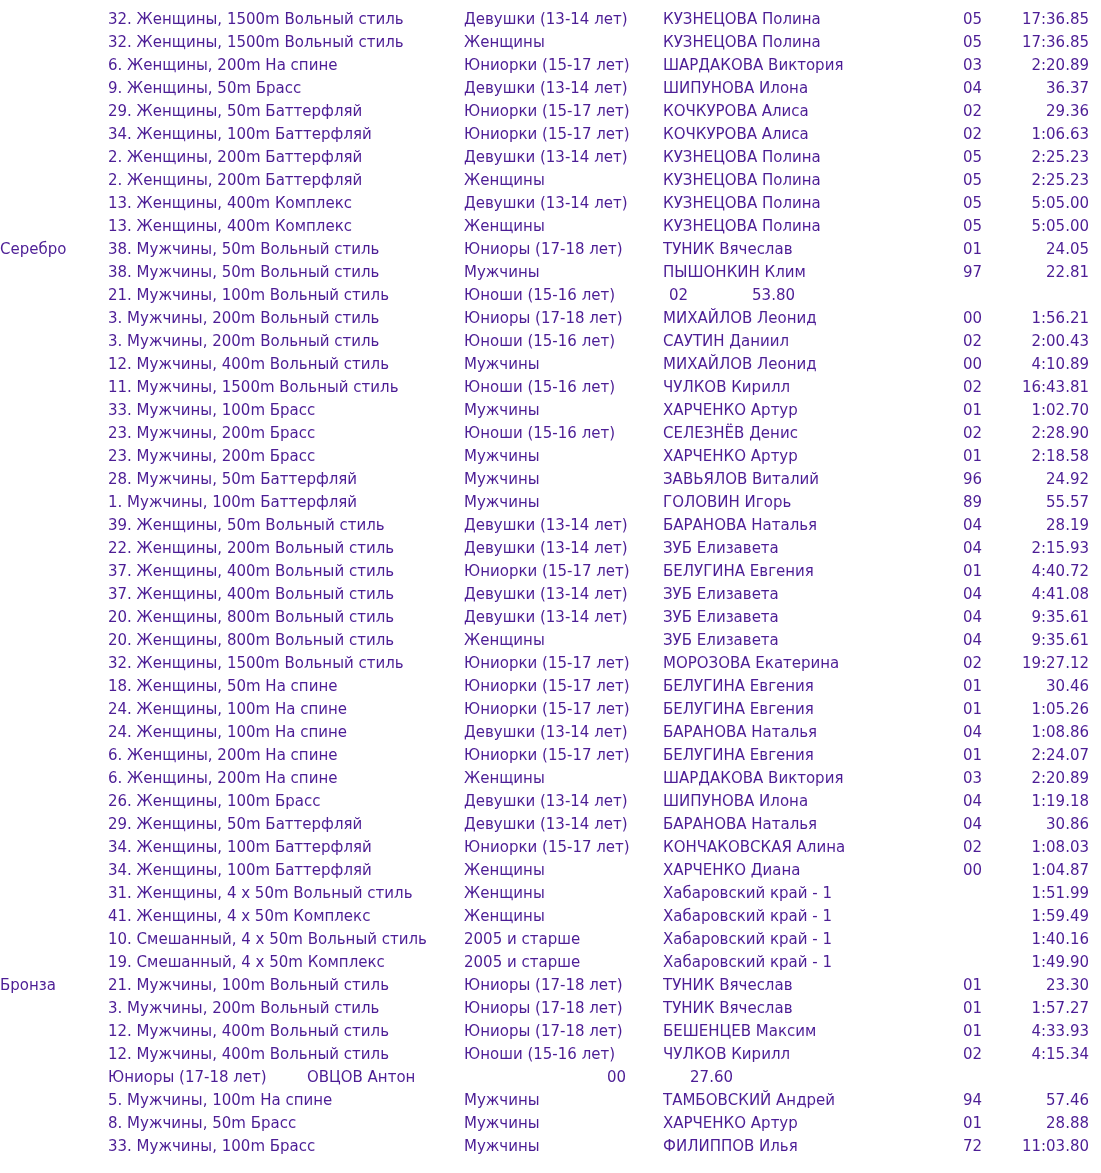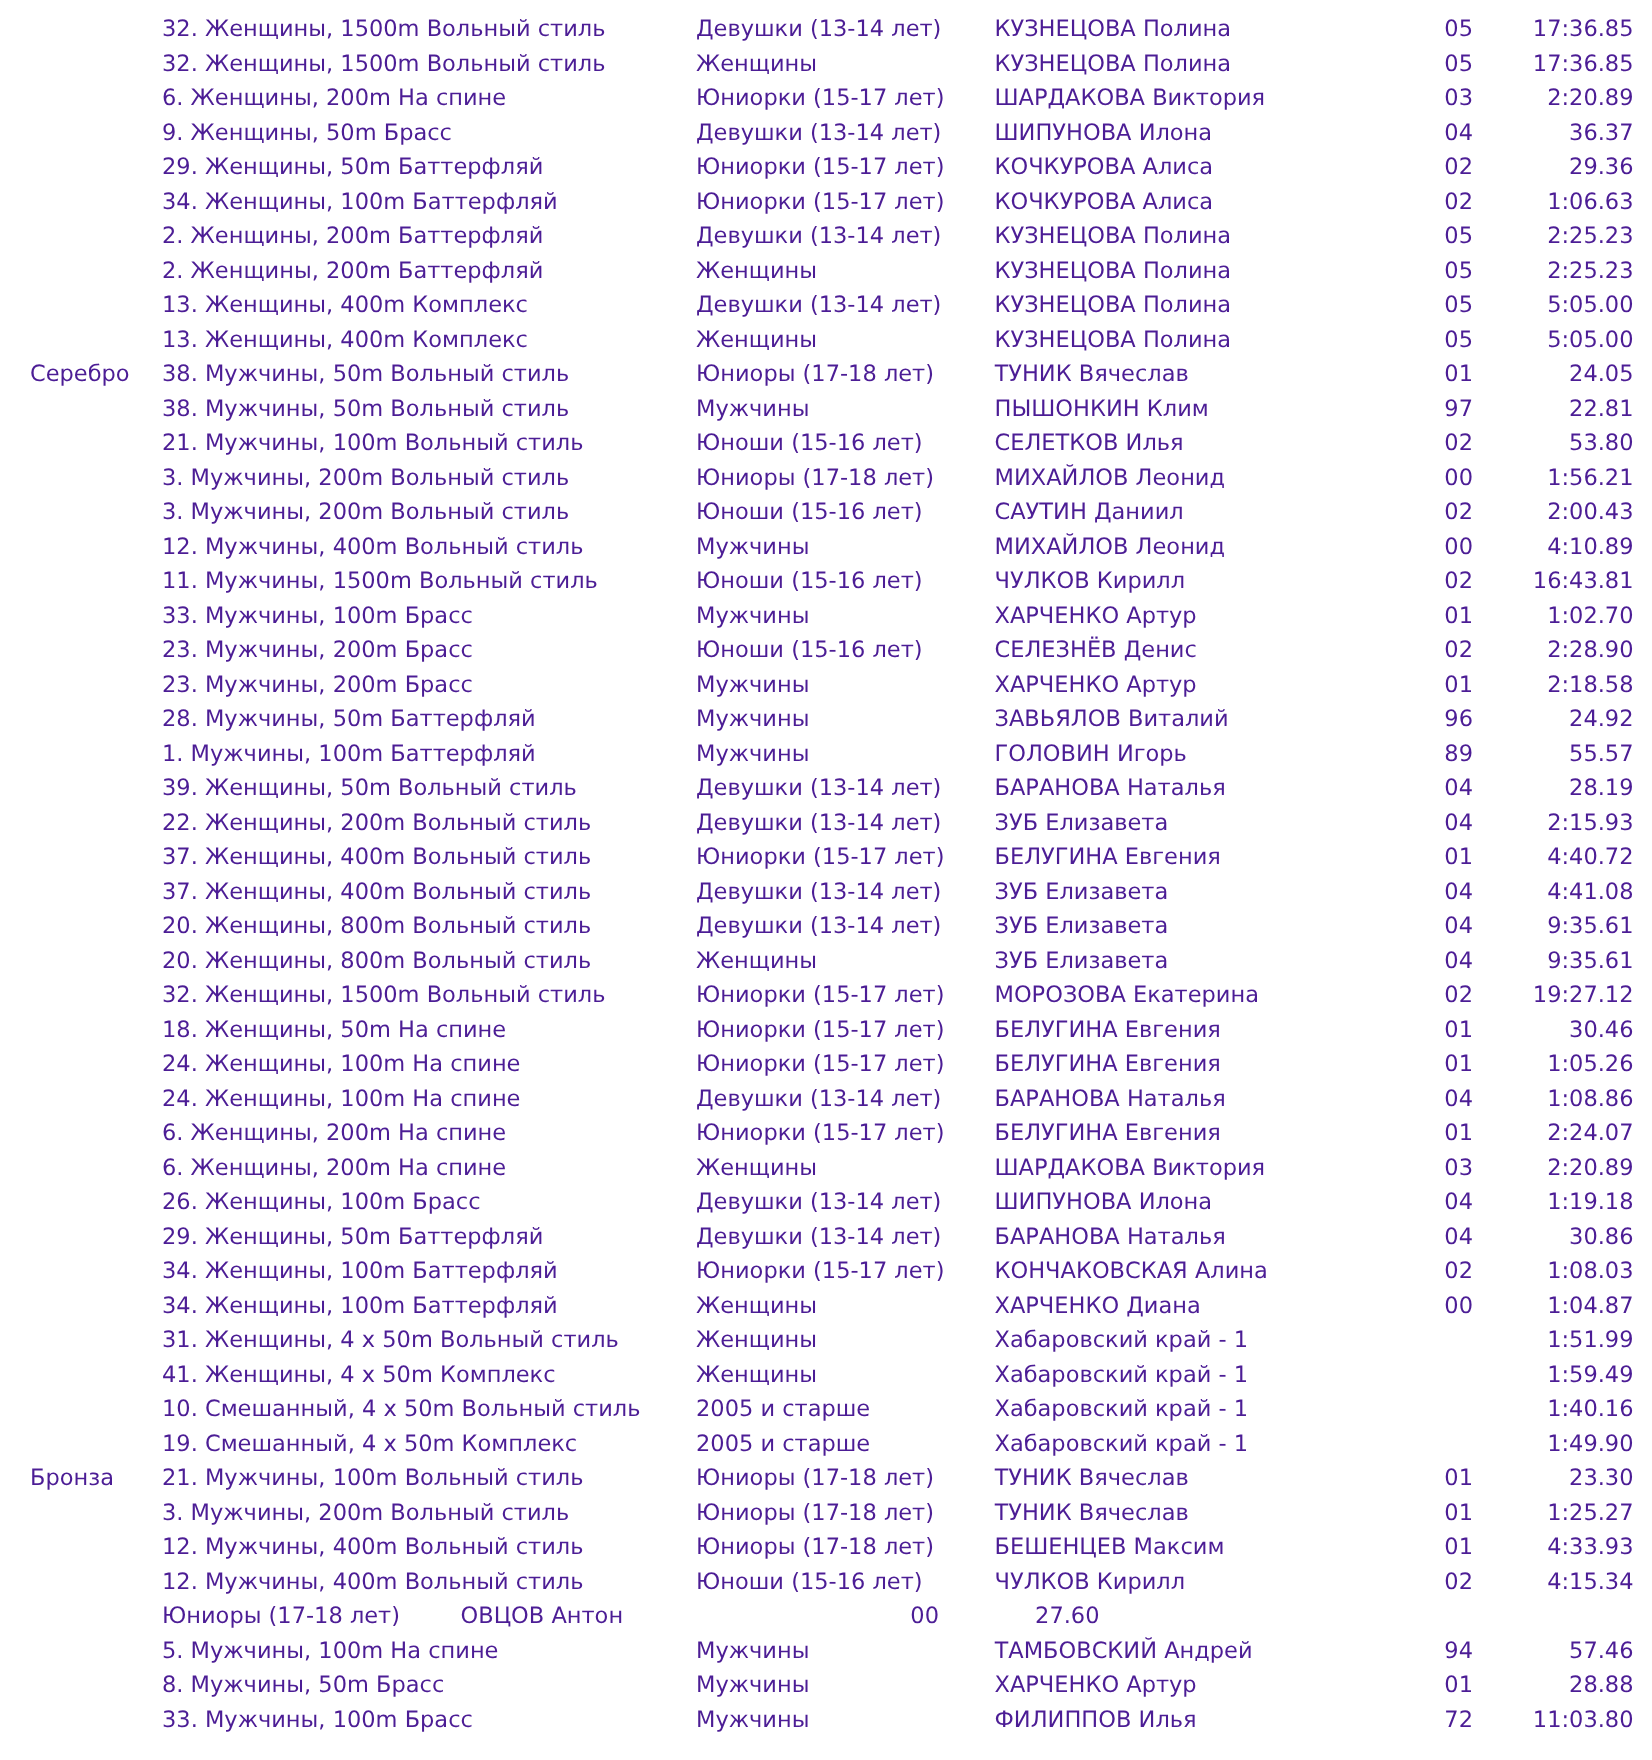--- a/index.html
+++ b/index.html
@@ -7,21 +7,21 @@
   .doc{
     box-sizing:border-box;
     width:1101px;height:1173px;
     padding-top:8px;
     font-family:"DejaVu Sans","Liberation Sans",sans-serif;
     font-size:15px;line-height:23px;
     color:#4c1d95;
   }
   .row{display:flex;height:23px;white-space:nowrap;overflow:hidden;}
   .cell{flex:none;box-sizing:border-box;overflow:hidden;}
-  .col-medal{width:108px;padding-left:20px;}
+  .col-medal{width:108px;padding-left:0;}
   .col-event{width:356px;}
   .col-category{width:199px;}
   .col-name{width:294px;}
   .col-year{width:25px;text-align:right;}
   .col-time{width:107px;text-align:right;}
 </style>
 </head>
 <body>
 
 <div class="doc" id="rows-container">
@@ -131,21 +131,20 @@
       <div class="cell col-category">Мужчины</div>
       <div class="cell col-name">ПЫШОНКИН Клим</div>
       <div class="cell col-year">97</div>
       <div class="cell col-time">22.81</div>
     </div>
 
     <div class="row">
       <div class="cell col-medal"></div>
       <div class="cell col-event">21. Мужчины, 100m Вольный стиль</div>
       <div class="cell col-category">Юноши (15-16 лет)</div>
-      <div class="cell col-name">СЕЛЕТКОВ Илья</div>
       <div class="cell col-year">02</div>
       <div class="cell col-time">53.80</div>
     </div>
 
     <div class="row">
       <div class="cell col-medal"></div>
       <div class="cell col-event">3. Мужчины, 200m Вольный стиль</div>
       <div class="cell col-category">Юниоры (17-18 лет)</div>
       <div class="cell col-name">МИХАЙЛОВ Леонид</div>
       <div class="cell col-year">00</div>
@@ -412,21 +411,21 @@
       <div class="cell col-year">01</div>
       <div class="cell col-time">23.30</div>
     </div>
 
     <div class="row">
       <div class="cell col-medal"></div>
       <div class="cell col-event">3. Мужчины, 200m Вольный стиль</div>
       <div class="cell col-category">Юниоры (17-18 лет)</div>
       <div class="cell col-name">ТУНИК Вячеслав</div>
       <div class="cell col-year">01</div>
-      <div class="cell col-time">1:25.27</div>
+      <div class="cell col-time">1:57.27</div>
     </div>
 
     <div class="row">
       <div class="cell col-medal"></div>
       <div class="cell col-event">12. Мужчины, 400m Вольный стиль</div>
       <div class="cell col-category">Юниоры (17-18 лет)</div>
       <div class="cell col-name">БЕШЕНЦЕВ Максим</div>
       <div class="cell col-year">01</div>
       <div class="cell col-time">4:33.93</div>
     </div>

